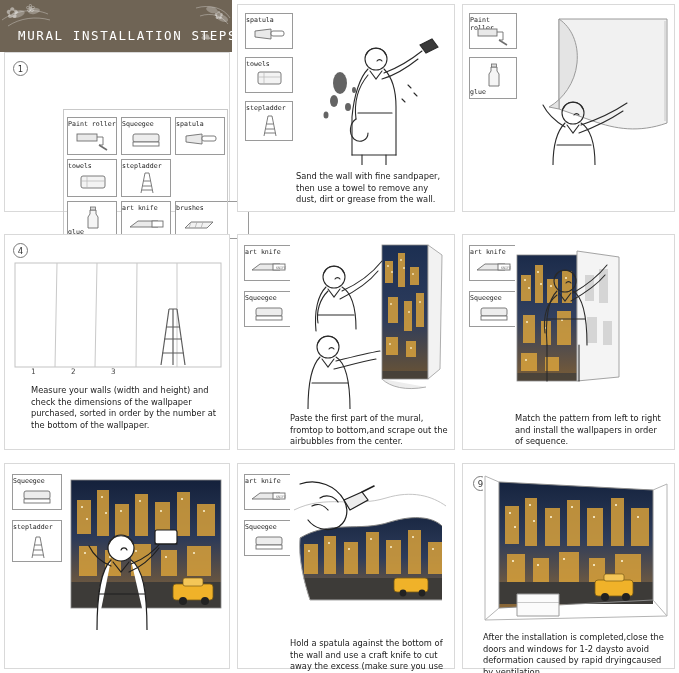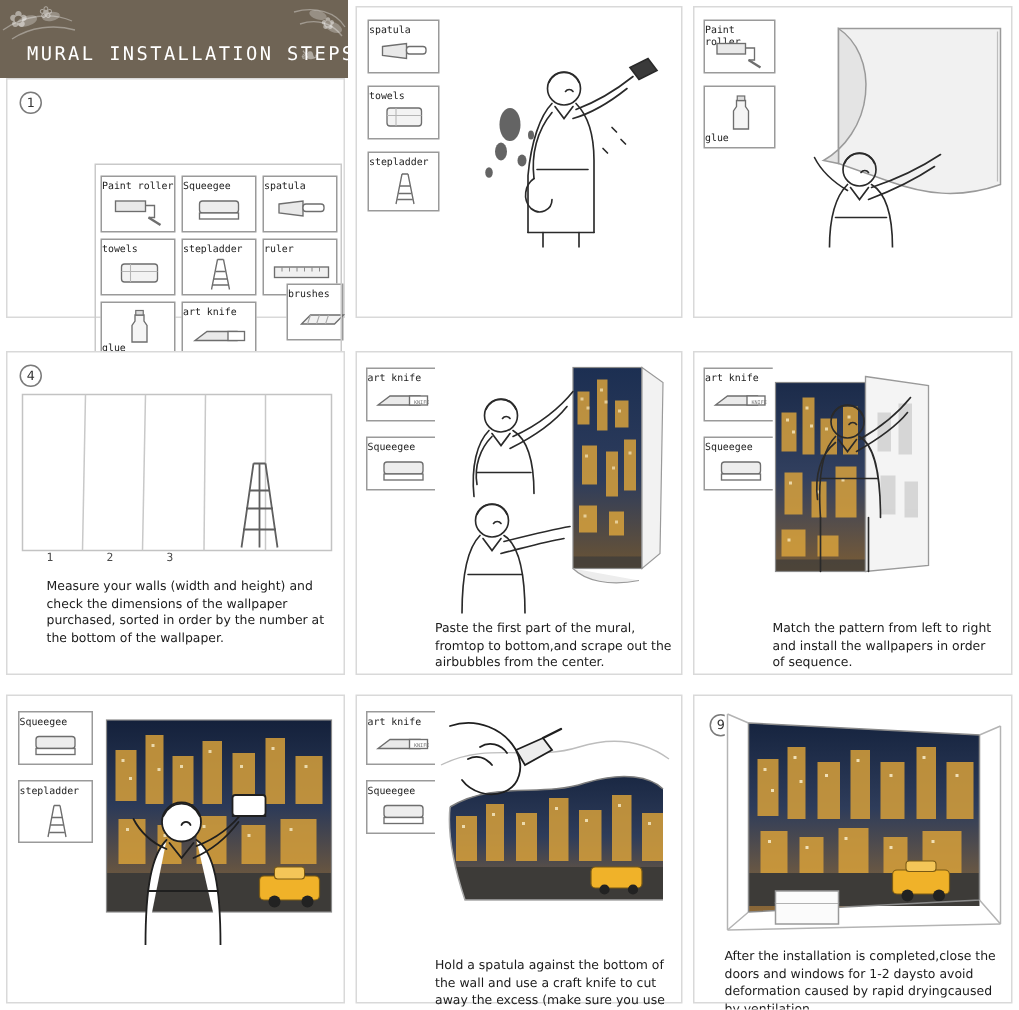--- a/index.html
+++ b/index.html
@@ -163,45 +163,38 @@
   </div>
 
   <div class="chip" style="left:116px; top:106px; width:50px; height:38px;">
     <div class="chip-label" style="top:2px;">stepladder</div>
     <svg class="chip-art" style="left:14px; top:11px;" width="22" height="24" viewBox="0 0 22 24">
       <path d="M5 22 L9 2 M17 22 L13 2 M9 2 h4" stroke="#6e6e6e" stroke-width=".9" fill="none"></path>
       <path d="M7.6 10 h6.8 M6.6 15 h8.8 M5.8 19 h10.4" stroke="#6e6e6e" stroke-width=".9"></path>
     </svg>
   </div>
 
-  <div class="chip" style="left:170px; top:106px; width:50px; height:38px;">
-    <div class="chip-label" style="top:2px;">ruler</div>
-    <svg class="chip-art" style="left:5px; top:14px;" width="40" height="16" viewBox="0 0 40 16">
-      <rect x="2" y="4" width="36" height="7" fill="#f0f0f0" stroke="#6e6e6e" stroke-width=".9"></rect>
-      <path d="M7 4 v3 M12 4 v3 M17 4 v3 M22 4 v3 M27 4 v3 M32 4 v3" stroke="#8b8b8b" stroke-width=".7"></path>
-    </svg>
-  </div>
 
   <div class="chip" style="left:62px; top:148px; width:50px; height:38px;">
     <div class="chip-label" style="bottom:2px; top:auto;">glue</div>
     <svg class="chip-art" style="left:16px; top:4px;" width="18" height="26" viewBox="0 0 18 26">
       <path d="M6 4 h6 v4 l2 3 v11 h-10 V11 l2 -3 z" fill="#f5f5f5" stroke="#6e6e6e" stroke-width=".9"></path>
       <rect x="6.5" y="1" width="5" height="3" fill="#ddd" stroke="#6e6e6e" stroke-width=".8"></rect>
     </svg>
   </div>
 
   <div class="chip" style="left:116px; top:148px; width:50px; height:38px;">
     <div class="chip-label" style="top:2px;">art knife</div>
     <svg class="chip-art" style="left:6px; top:13px;" width="38" height="20" viewBox="0 0 38 20">
       <path d="M2 12 l8 -6 l20 0 l0 6 z" fill="#eaeaea" stroke="#6e6e6e" stroke-width=".9"></path>
       <rect x="24" y="6" width="11" height="6" fill="#fff" stroke="#6e6e6e" stroke-width=".9"></rect>
     </svg>
   </div>
 
-  <div class="chip" style="left:170px; top:136px; width:38px; height:38px;margin-left:16px;">
+  <div class="chip" style="left:170px; top:148px; width:74px; height:38px;">
     <div class="chip-label" style="top:2px;">brushes</div>
     <svg class="chip-art" style="left:6px; top:14px;" width="38" height="18" viewBox="0 0 38 18">
       <path d="M3 12 l6 -6 h22 l-6 6 z" fill="#f2f2f2" stroke="#6e6e6e" stroke-width=".9"></path>
       <path d="M9 6 l-2 6 M15 6 l-2 6 M21 6 l-2 6" stroke="#a9a9a9" stroke-width=".7"></path>
     </svg>
   </div>
 
   <div id="tools-box"></div>
 </div>
 
@@ -260,20 +253,21 @@
 
       <path d="M74 56 l6 8 l6 -8"></path>
       <path d="M62 98 L96 98"></path>
 
       <path d="M66 140 L66 150 M90 140 L90 150"></path>
 
       <path d="M112 70 l3 3 M118 78 l3 3 M106 84 l3 3"></path>
     </g>
   </svg>
 
+  <div class="caption" style="left:58px; top:166px; width:152px;">Sand the wall with fine sandpaper, then use a towel to remove any dust, dirt or grease from the wall.</div>
 </div>
 
 <div class="panel" style="left:462px; top:4px; width:213px; height:208px;">
   <div class="p-num" style="left:58px; top:22px;">3</div>
 
   <div class="chip" style="left:6px; top:8px; width:48px; height:36px;">
     <div class="chip-label" style="top:2px;">Paint roller</div>
     <svg class="chip-art" style="left:5px; top:12px;" width="38" height="20" viewBox="0 0 38 20">
       <rect x="3" y="3" width="19" height="7" fill="#e9e9e9" stroke="#6e6e6e" stroke-width=".9"></rect>
       <path d="M22 6 h6 v8 h-4" fill="none" stroke="#6e6e6e" stroke-width=".9"></path>

